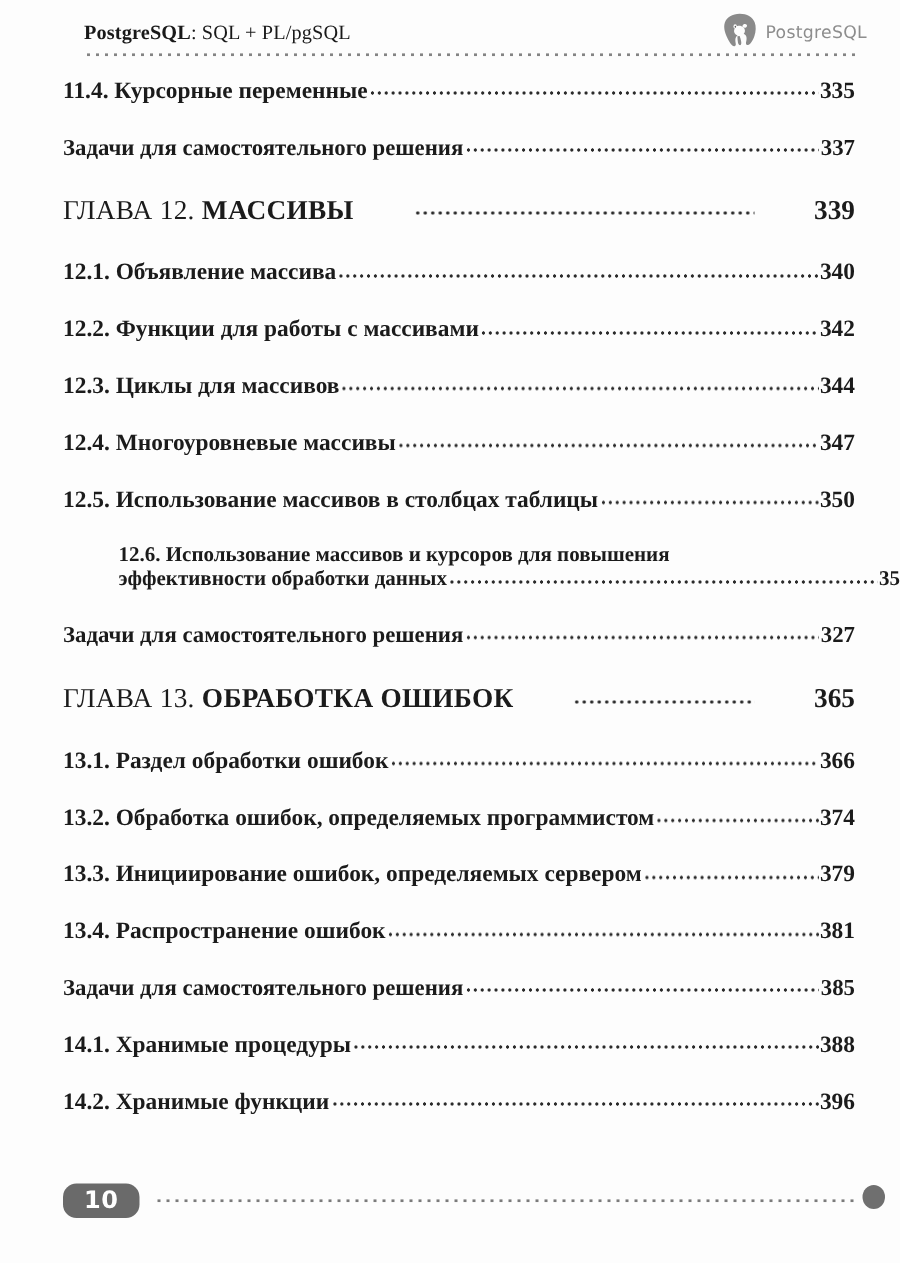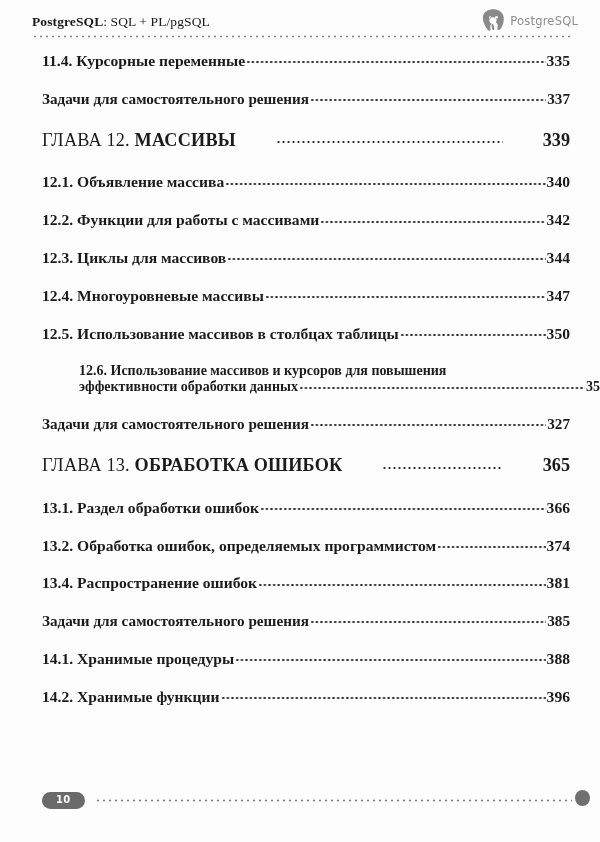--- a/index.html
+++ b/index.html
@@ -18,21 +18,21 @@
 
   .page {
     position: absolute;
     inset: 0;
     background: #fdfdfd;
   }
 
   
   .runhead {
     position: absolute;
-    left: 32px;
+    left: 56px;
     right: 30px;
     top: 14px;
     height: 26px;
   }
   .runhead-title {
     font-size: 13.5px;
     letter-spacing: .1px;
     white-space: nowrap;
     color: #191919;
   }
@@ -166,21 +166,21 @@
     height: 24px;
     display: flex;
     align-items: center;
   }
   .folio {
     flex: 0 0 auto;
     background: #6a6a6a;
     color: #ffffff;
     font-family: "DejaVu Sans", sans-serif;
     font-weight: bold;
-    font-size: 10px;
+    font-size: 16px;
     border-radius: 9px;
     padding: 3px 14px 4px 14px;
     letter-spacing: .3px;
     line-height: 1;
   }
   .footer-rule {
     flex: 1 1 auto;
     height: 3px;
     margin-left: 10px;
     margin-right: 2px;
@@ -300,20 +300,25 @@
       <span class="leader"></span>
       <span class="pageno">366</span>
     </div>
 
     <div class="entry section">
       <span class="label">13.2. Обработка ошибок, определяемых программистом</span>
       <span class="leader"></span>
       <span class="pageno">374</span>
     </div>
 
+    <div class="entry section">
+      <span class="label">13.3. Инициирование ошибок, определяемых сервером</span>
+      <span class="leader"></span>
+      <span class="pageno">379</span>
+    </div>
 
     <div class="entry section">
       <span class="label">13.4. Распространение ошибок</span>
       <span class="leader"></span>
       <span class="pageno">381</span>
     </div>
 
     <div class="entry tasks">
       <span class="label">Задачи для самостоятельного решения</span>
       <span class="leader"></span>

